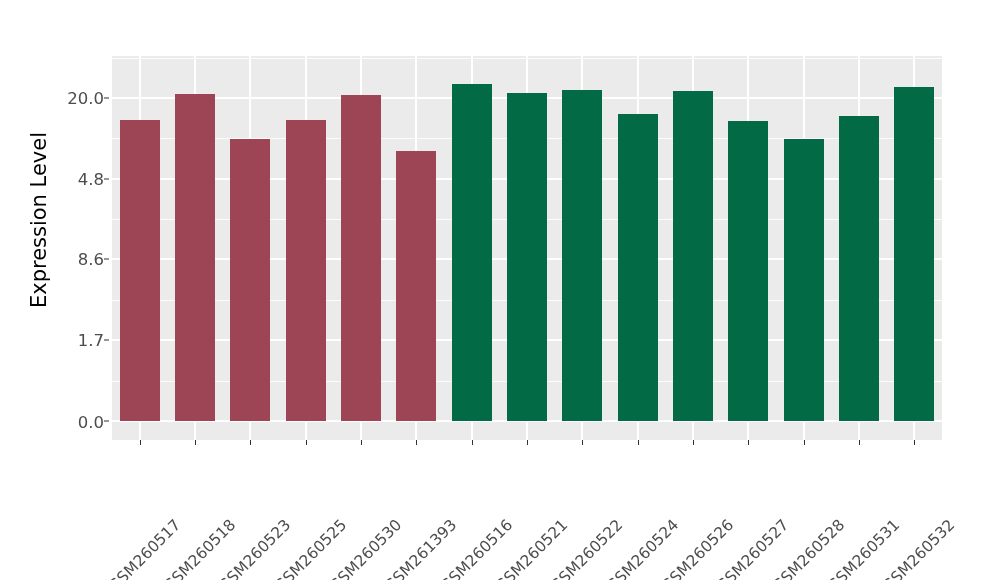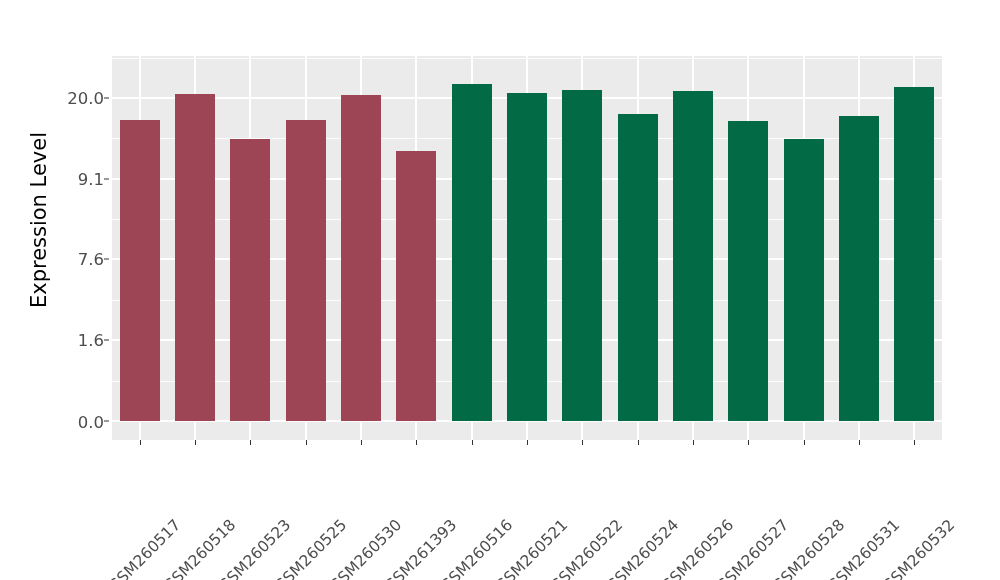--- a/index.html
+++ b/index.html
@@ -121,23 +121,23 @@
 </style>
 </head>
 <body>
 
 <div id="chart-root">
 
   <div class="y-axis-title">Expression Level</div>
 
   <div class="y-ticks-col" id="y-ticks-col">
       <div class="y-tick-label" style="top: 422px;">0.0</div>
-      <div class="y-tick-label" style="top: 340.248px;">1.6</div>
-      <div class="y-tick-label" style="top: 259.496px;">7.6</div>
-      <div class="y-tick-label" style="top: 178.743px;">9.1</div>
+      <div class="y-tick-label" style="top: 340.248px;">1.7</div>
+      <div class="y-tick-label" style="top: 259.496px;">8.6</div>
+      <div class="y-tick-label" style="top: 178.743px;">4.8</div>
       <div class="y-tick-label" style="top: 97.9912px;">20.0</div>
     </div>
 
   <div class="panel" id="panel">
       <div class="grid-h minor" style="top: 324.624px;"></div>
       <div class="grid-h minor" style="top: 243.872px;"></div>
       <div class="grid-h minor" style="top: 163.119px;"></div>
       <div class="grid-h minor" style="top: 82.3673px;"></div>
       <div class="grid-h minor" style="top: 1.61504px;"></div>
       <div class="grid-h major" style="top: 364px;"></div>

